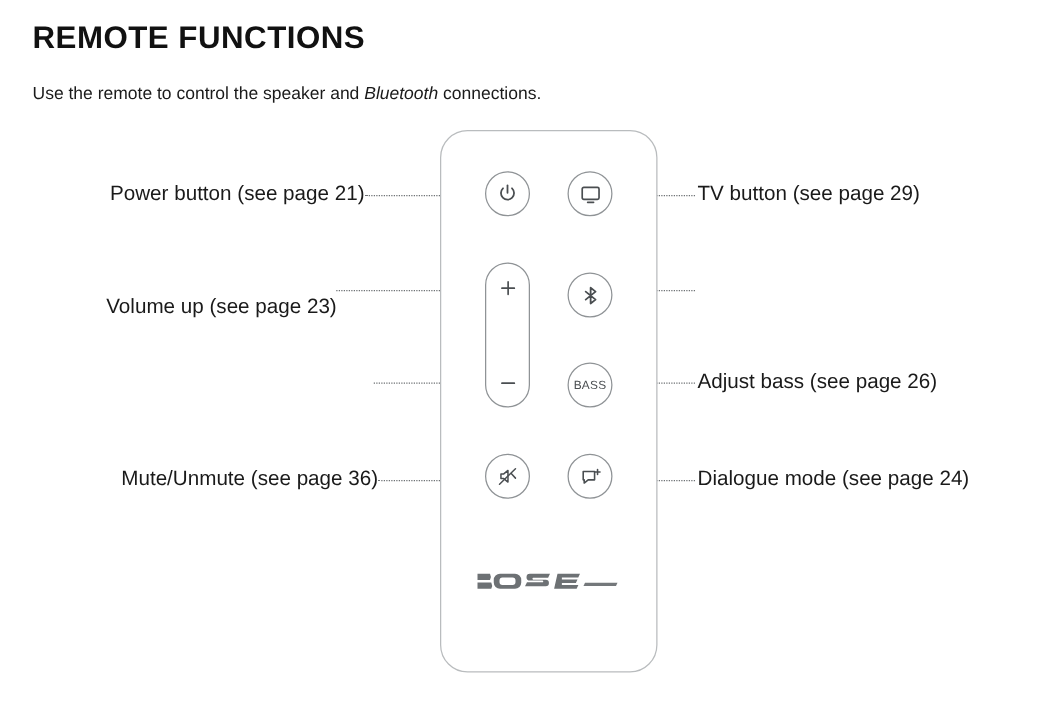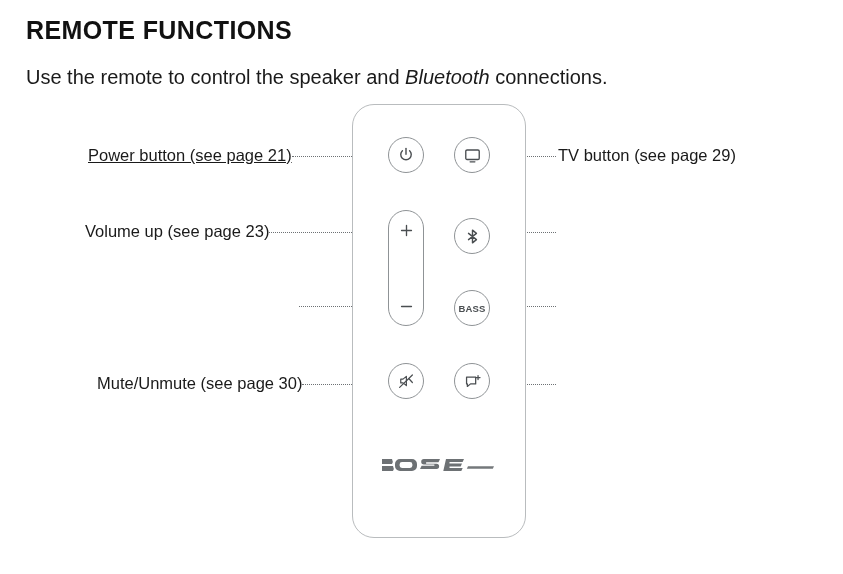--- a/index.html
+++ b/index.html
@@ -29,21 +29,21 @@
     font-size: 25px;
     font-weight: bold;
     letter-spacing: 0.4px;
     color: #111111;
   }
 
   .subtitle {
     position: absolute;
     left: 26px;
     top: 66px;
-    font-size: 20px;
+    font-size: 14px;
     color: #1a1a1a;
     white-space: nowrap;
   }
   .subtitle .ital {
     font-style: italic;
   }
 
   
   .remote {
     position: absolute;
@@ -68,21 +68,20 @@
 
   
   .btn {
     position: absolute;
     box-sizing: border-box;
     border: 1.4px solid #8f9396;
     display: flex;
     align-items: center;
     justify-content: center;
     background: #fff;
-    font-weight: bold;
   }
   .btn.round {
     border-radius: 50%;
   }
 
   .btn-power   { left: 35px;  top: 32px;  width: 36px; height: 36px; }
   .btn-tv      { left: 101px; top: 32px;  width: 36px; height: 36px; }
   .btn-bt      { left: 101px; top: 113px; width: 36px; height: 36px; }
   .btn-bass    { left: 101px; top: 185px; width: 36px; height: 36px; }
   .btn-dialog  { left: 101px; top: 258px; width: 36px; height: 36px; }
@@ -127,22 +126,22 @@
     position: absolute;
     font-size: 16.5px;
     color: #1a1a1a;
     white-space: nowrap;
   }
   .label .ital { font-style: italic; }
 
   .label-left  { text-align: right; }
   .label-right { text-align: left; }
 
-  .lbl-power  { left: 57px;  top: 146px; text-decoration: underline; }
-  .lbl-volup  { left: 57px;  top: 222px; }
+  .lbl-power  { left: 57px;  top: 146px; }
+  .lbl-volup  { left: 57px;  top: 236px; }
   .lbl-voldn  { left: 57px;  top: 296px; }
   .lbl-mute   { left: 57px;  top: 374px; }
 
   .lbl-tv     { left: 558px; top: 146px; }
   .lbl-bt     { left: 558px; top: 222px; }
   .lbl-bass   { left: 558px; top: 296px; }
   .lbl-dialog { left: 558px; top: 374px; }
 
   
   .leader {
@@ -175,23 +174,25 @@
   <div class="leader ld-volup"></div>
   <div class="leader ld-voldn"></div>
   <div class="leader ld-mute"></div>
   <div class="leader ld-tv"></div>
   <div class="leader ld-bt"></div>
   <div class="leader ld-bass"></div>
   <div class="leader ld-dialog"></div>
 
   <div class="label label-left lbl-power" style="left: 88px;">Power button (see page 21)</div>
   <div class="label label-left lbl-volup" style="left: 85px;">Volume up (see page 23)</div>
-  <div class="label label-left lbl-mute" style="left: 97px;">Mute/Unmute (see page 30)</div>
+  <div class="label label-left lbl-mute" style="left: 97px;">Mute/Unmute (see page 36)</div>
 
   <div class="label label-right lbl-tv">TV button (see page 29)</div>
+  <div class="label label-right lbl-bass">Adjust bass (see page 26)</div>
+  <div class="label label-right lbl-dialog">Dialogue mode (see page 24)</div>
 
   <div class="remote">
 
     <div class="btn round btn-power">
       <span>
         <svg width="18" height="18" viewBox="0 0 24 24" fill="none" stroke="#4a4e51" stroke-width="1.9" stroke-linecap="round">
           <path d="M12 3.2 V 11"></path>
           <path d="M7.2 6.2 A 7 7 0 1 0 16.8 6.2"></path>
         </svg>
       </span>

